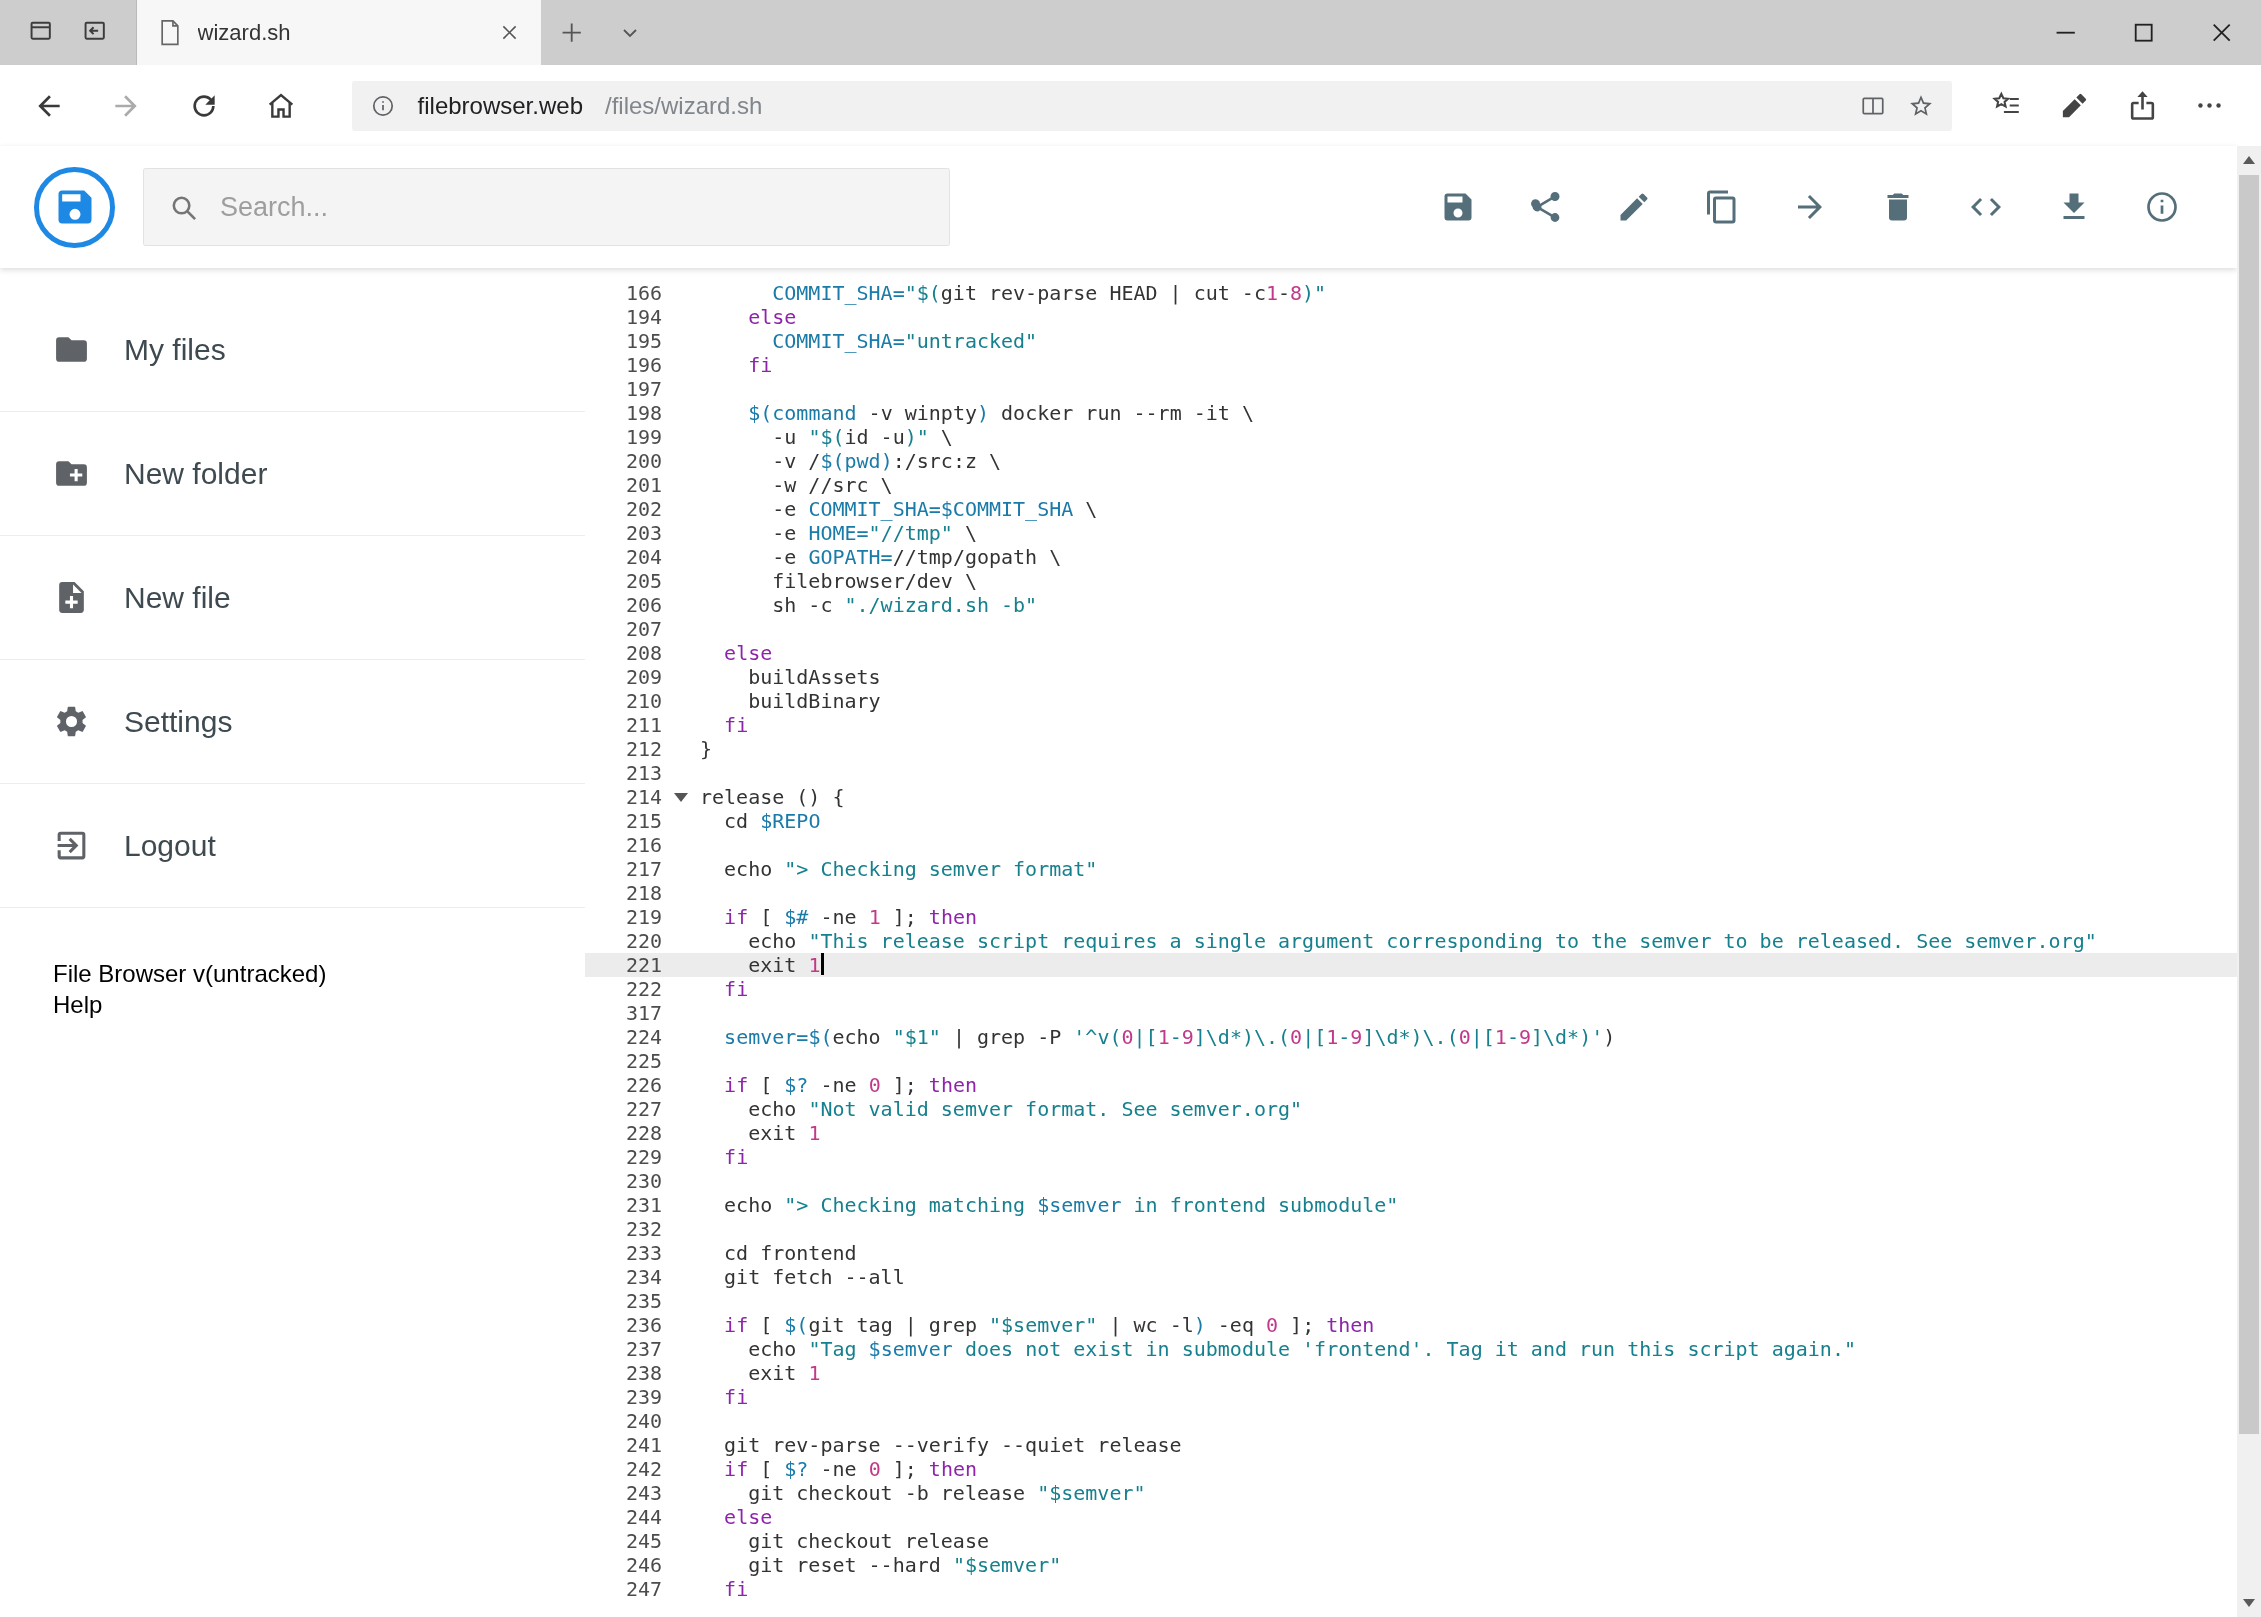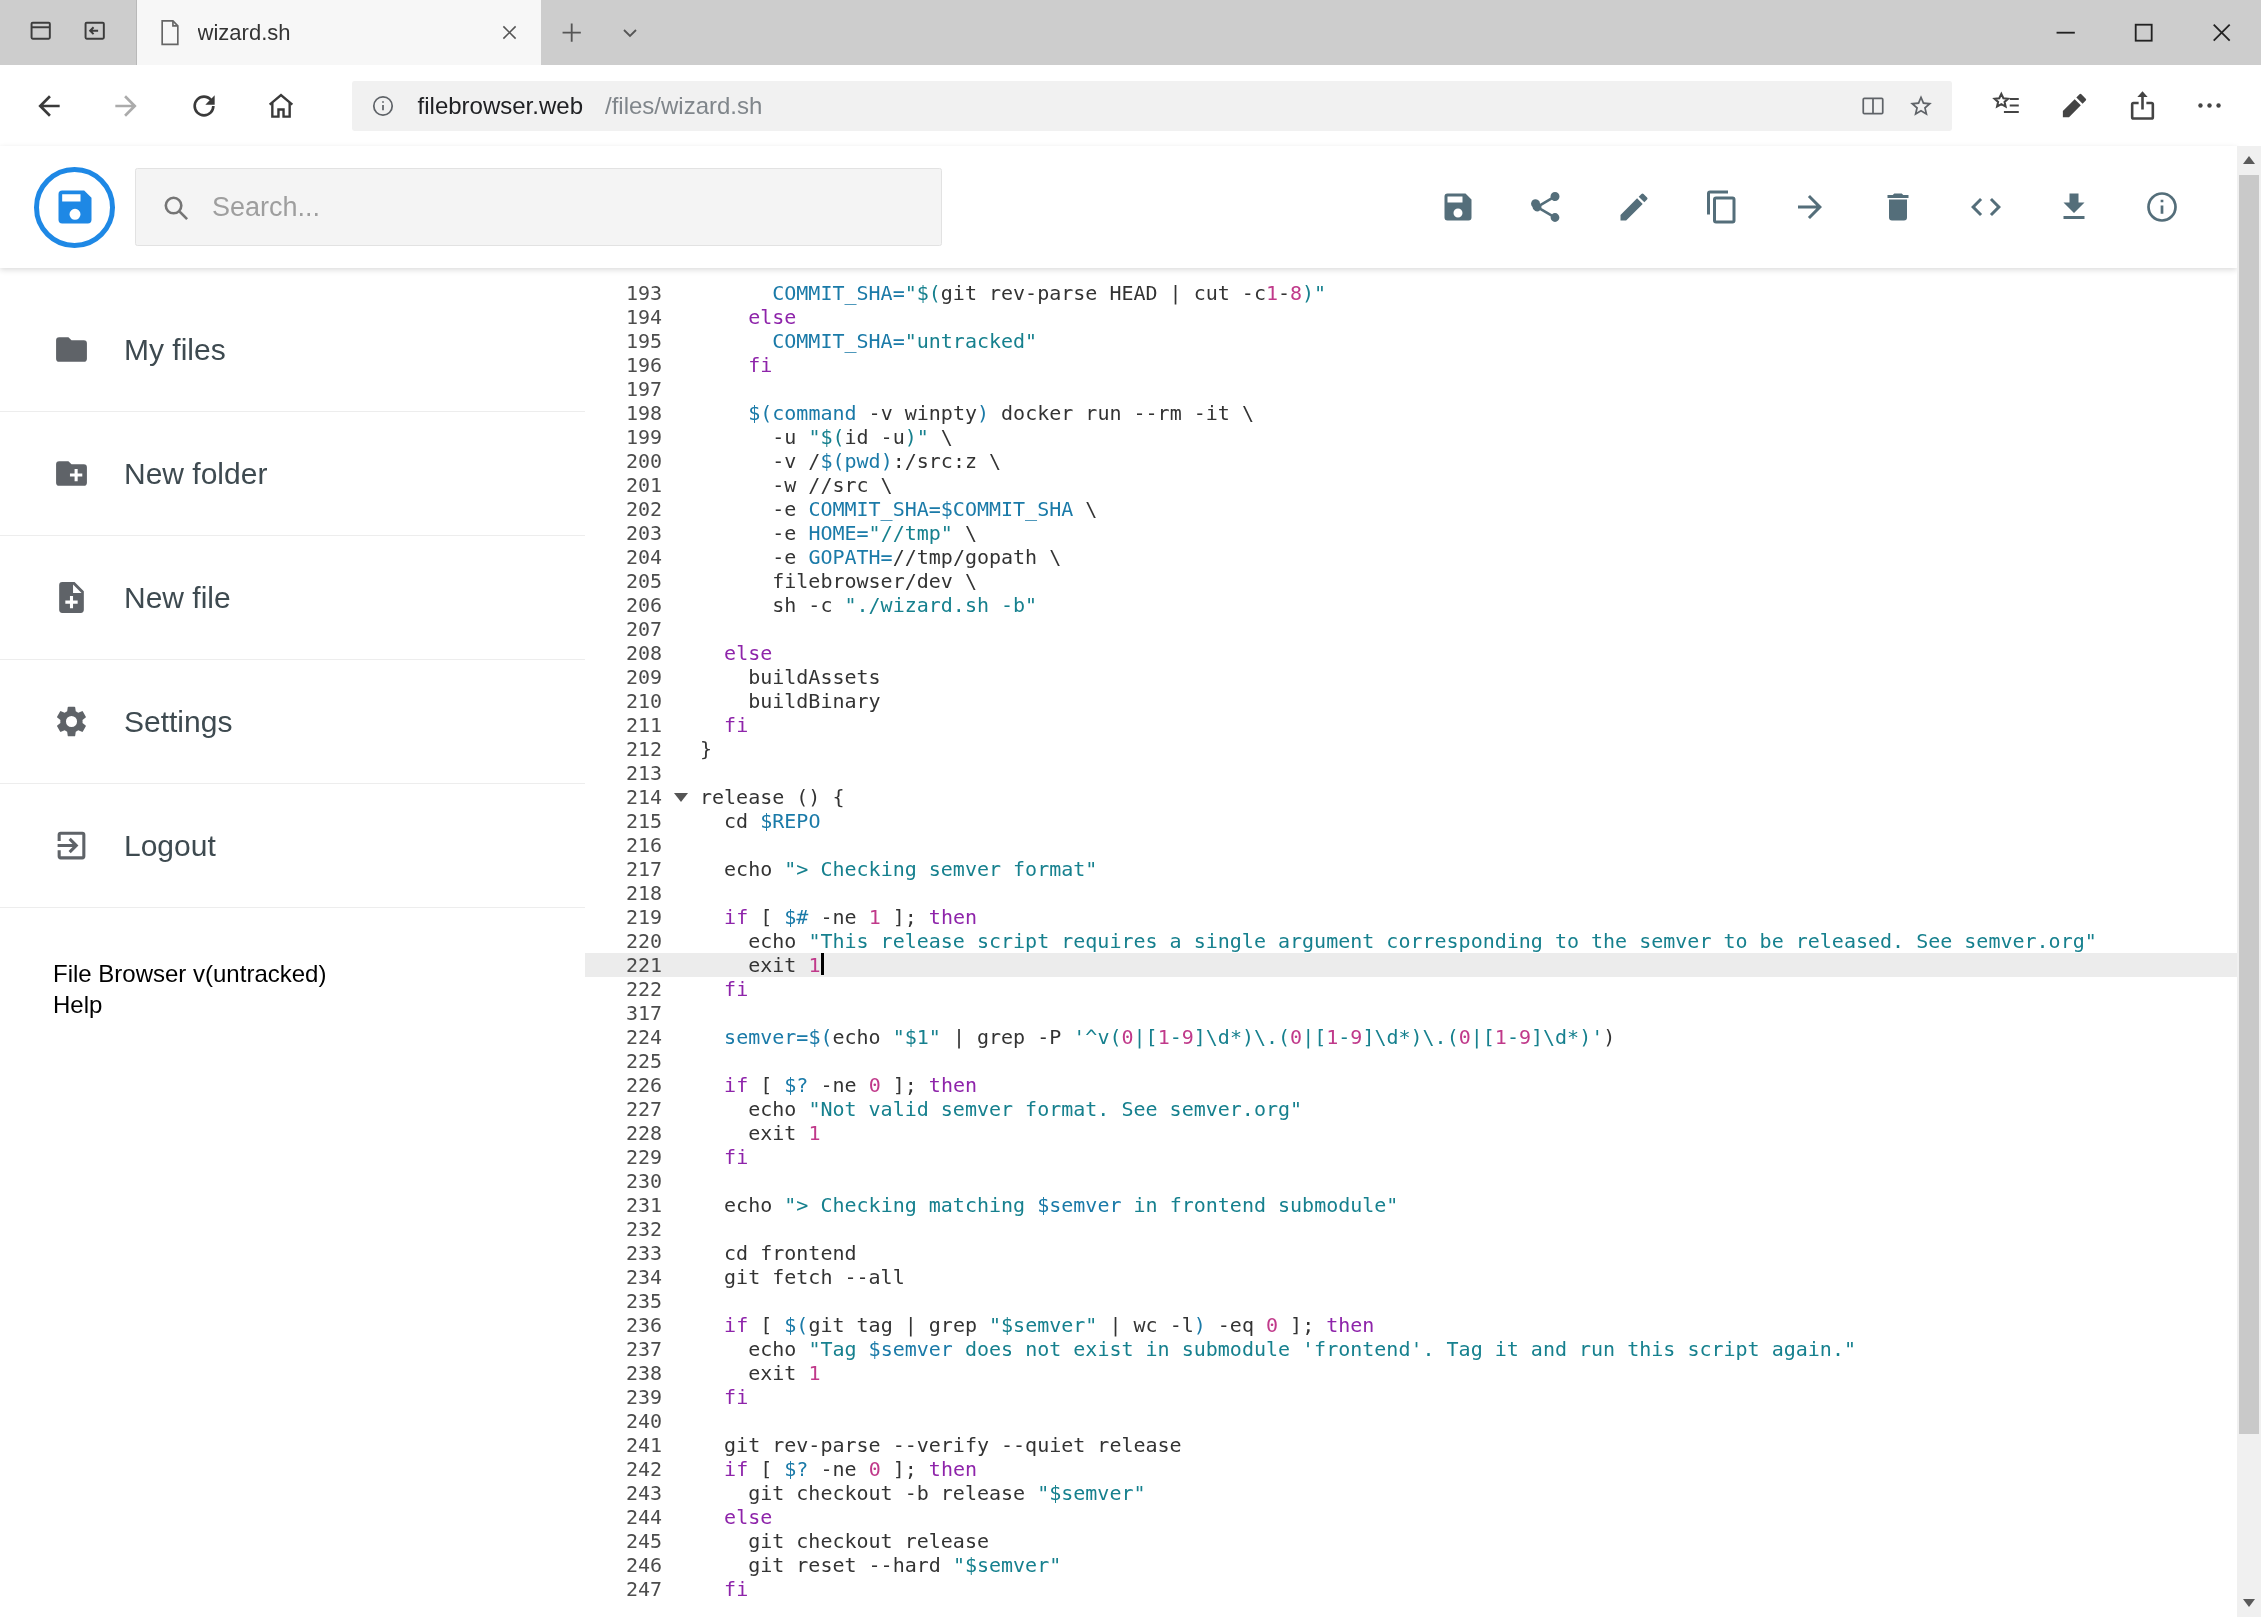--- a/index.html
+++ b/index.html
@@ -39,21 +39,21 @@
   .url-host { color:#202124; }
   .url-path { color:#80868b; }
   .addressbar .grow { flex:1; }
   .chrome-action { width:45px; height:45px; display:flex; align-items:center; justify-content:center; color:#444; margin-right:22.6px; }
   .chrome-action svg { width:31px; height:31px; }
 
   
   .app-header { position:absolute; top:146px; left:0; width:2237px; height:122px; background:#fff; display:flex; align-items:center; padding:0 57px 0 34px; box-shadow:0 2.4px 5.7px rgba(0,0,0,0.14); z-index:4; }
   .logo { width:81px; height:81px; border:5.7px solid var(--accent); border-radius:50%; display:flex; align-items:center; justify-content:center; background:#fff; flex:none; }
   .logo svg { width:44px; height:44px; color:var(--accent); }
-  .searchbox { width:807px; height:78px; background:#f4f4f4; border:0.8px solid #e2e2e2; border-radius:2.4px; margin-left:20px; display:flex; align-items:center; padding:0 24px; gap:21px; }
+  .searchbox { width:807px; height:78px; background:#f4f4f4; border:0.8px solid #e2e2e2; border-radius:2.4px; margin-left:28px; display:flex; align-items:center; padding:0 24px; gap:21px; }
   .searchbox svg { width:31px; height:31px; color:#757575; flex:none; }
   .searchbox input { border:0; background:transparent; outline:none; font-size:27px; color:#333; flex:1; font-family:"Liberation Sans", sans-serif; }
   .searchbox input::placeholder { color:#9e9e9e; }
   .header-actions { margin-left:auto; display:flex; gap:52px; color:#546e7a; }
   .action-btn { display:flex; align-items:center; justify-content:center; }
   .action-btn svg { width:36px; height:36px; }
 
   
   .main { position:absolute; top:268px; left:0; right:24px; bottom:0; display:flex; background:#fff; overflow:hidden; }
   .sidebar { width:585px; flex:none; padding-top:20px; position:relative; }
@@ -307,21 +307,21 @@
         <span>Logout</span>
       </div>
       <div class="side-footer">
         <div>File Browser v(untracked)</div>
         <div class="help">Help</div>
       </div>
     </aside>
 
     <div class="editor">
       <div>
-          <div class="code-row"><span class="gutter">193</span><span class="code"><span class="tk-p">      </span><span class="tk-v">COMMIT_SHA=</span><span class="tk-s">"$(</span><span class="tk-p">git rev-parse HEAD | cut -c</span><span class="tk-n">1</span><span class="tk-p">-</span><span class="tk-n">8</span><span class="tk-s">)"</span></span></div>
+          <div class="code-row"><span class="gutter">166</span><span class="code"><span class="tk-p">      </span><span class="tk-v">COMMIT_SHA=</span><span class="tk-s">"$(</span><span class="tk-p">git rev-parse HEAD | cut -c</span><span class="tk-n">1</span><span class="tk-p">-</span><span class="tk-n">8</span><span class="tk-s">)"</span></span></div>
           <div class="code-row"><span class="gutter">194</span><span class="code"><span class="tk-p">    </span><span class="tk-k">else</span></span></div>
           <div class="code-row"><span class="gutter">195</span><span class="code"><span class="tk-p">      </span><span class="tk-v">COMMIT_SHA=</span><span class="tk-s">"untracked"</span></span></div>
           <div class="code-row"><span class="gutter">196</span><span class="code"><span class="tk-p">    </span><span class="tk-k">fi</span></span></div>
           <div class="code-row"><span class="gutter">197</span><span class="code"></span></div>
           <div class="code-row"><span class="gutter">198</span><span class="code"><span class="tk-p">    </span><span class="tk-v">$(command</span><span class="tk-p"> -v winpty</span><span class="tk-v">)</span><span class="tk-p"> docker run --rm -it \</span></span></div>
           <div class="code-row"><span class="gutter">199</span><span class="code"><span class="tk-p">      -u </span><span class="tk-s">"$(</span><span class="tk-p">id -u</span><span class="tk-s">)"</span><span class="tk-p"> \</span></span></div>
           <div class="code-row"><span class="gutter">200</span><span class="code"><span class="tk-p">      -v /</span><span class="tk-v">$(pwd)</span><span class="tk-p">:/src:z \</span></span></div>
           <div class="code-row"><span class="gutter">201</span><span class="code"><span class="tk-p">      -w //src \</span></span></div>
           <div class="code-row"><span class="gutter">202</span><span class="code"><span class="tk-p">      -e </span><span class="tk-v">COMMIT_SHA=$COMMIT_SHA</span><span class="tk-p"> \</span></span></div>
           <div class="code-row"><span class="gutter">203</span><span class="code"><span class="tk-p">      -e </span><span class="tk-v">HOME=</span><span class="tk-s">"//tmp"</span><span class="tk-p"> \</span></span></div>

